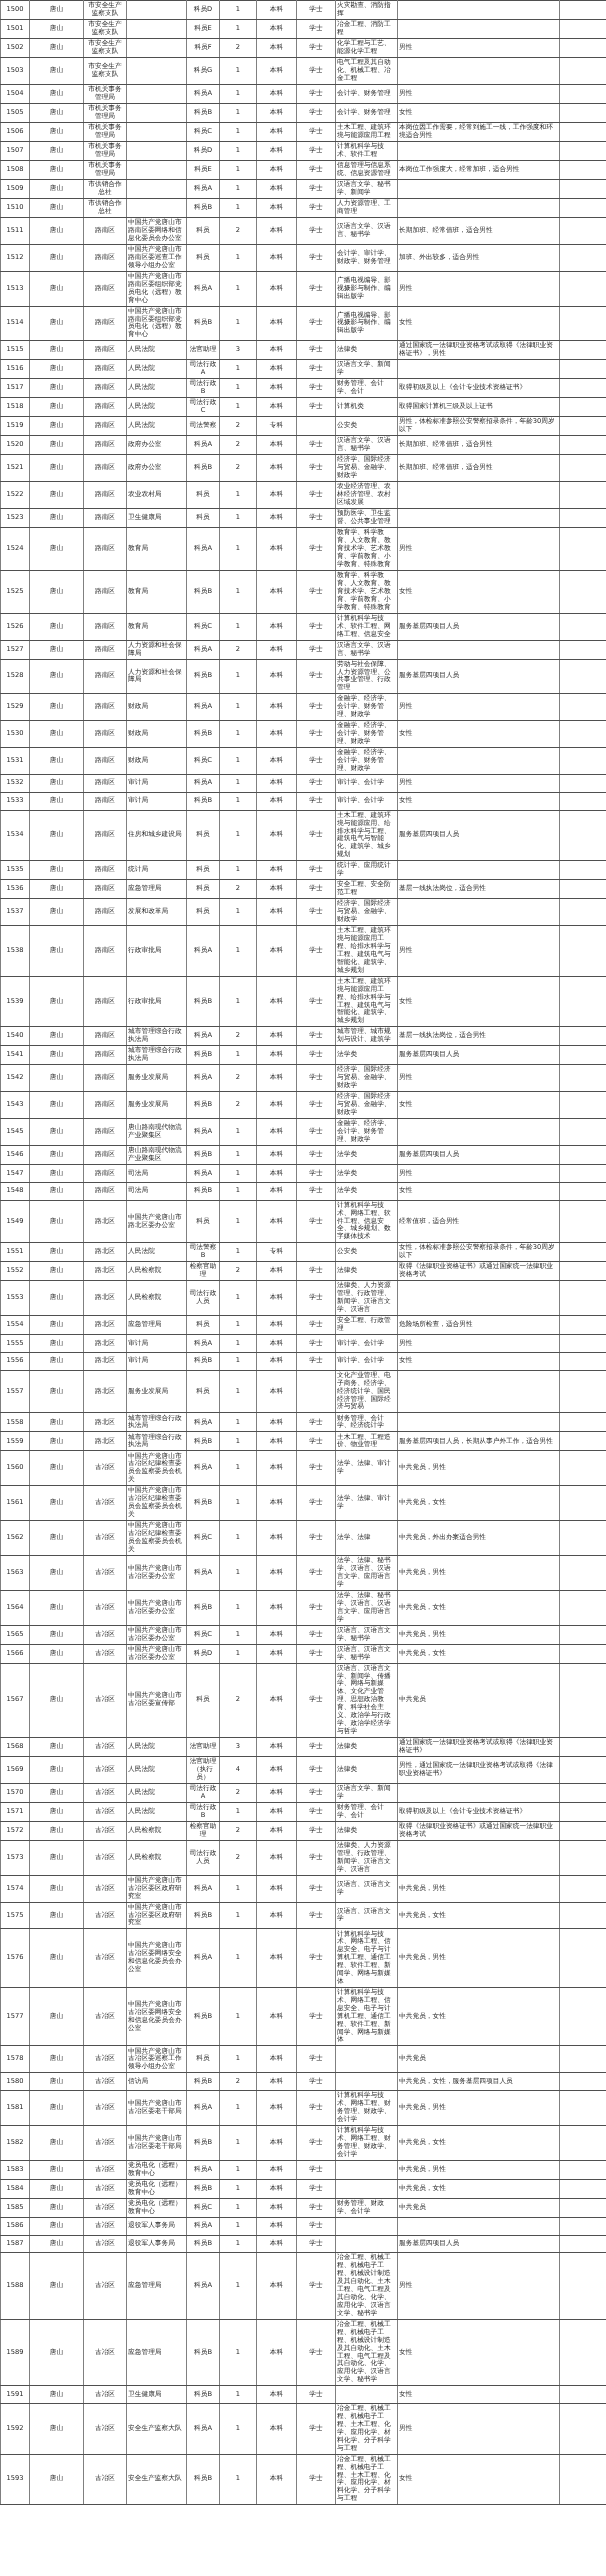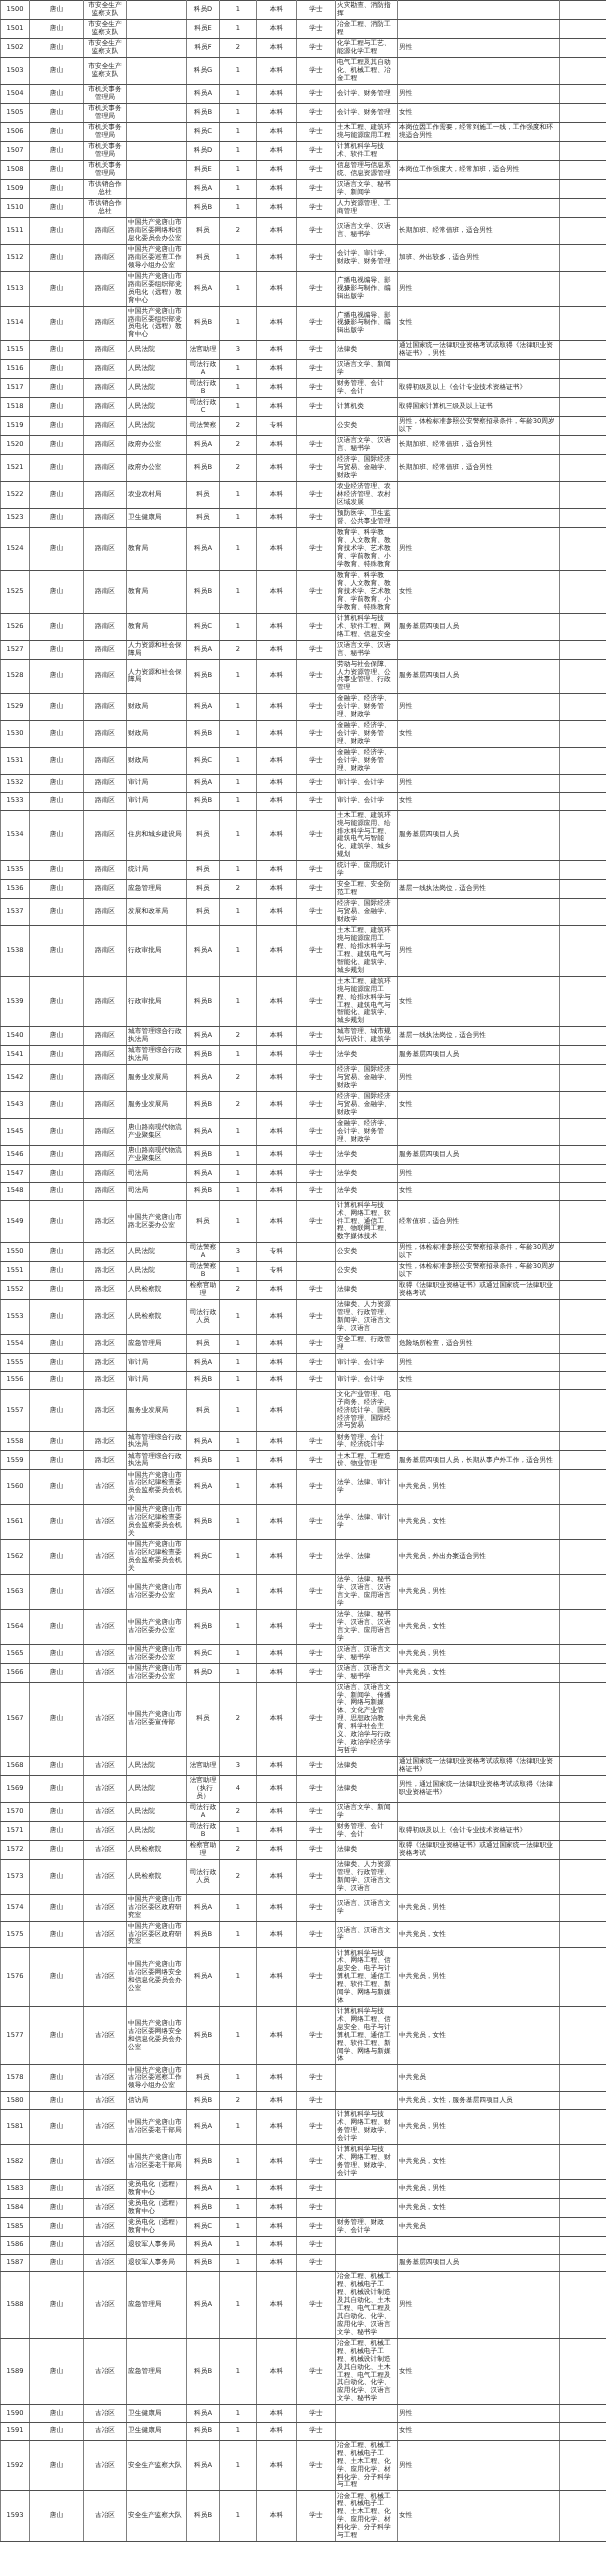--- a/index.html
+++ b/index.html
@@ -667,35 +667,22 @@
         </tr>
         <tr>
           <td class="center">1549</td>
           <td class="center">唐山</td>
           <td class="center">路北区</td>
           <td class="left">中国共产党唐山市路北区委办公室</td>
           <td class="center">科员</td>
           <td class="center">1</td>
           <td class="center">本科</td>
           <td class="center">学士</td>
-          <td class="left">计算机科学与技术、网络工程、软件工程、通信工程、物联网工程、数字媒体技术</td>
+          <td class="left">计算机科学与技术、网络工程、软件工程、信息安全、城乡规划、数字媒体技术</td>
           <td class="left">经常值班，适合男性</td>
-          <td class="center"></td>
-        </tr>
-        <tr>
-          <td class="center">1550</td>
-          <td class="center">唐山</td>
-          <td class="center">路北区</td>
-          <td class="left">人民法院</td>
-          <td class="center">司法警察A</td>
-          <td class="center">3</td>
-          <td class="center">专科</td>
-          <td class="center"></td>
-          <td class="left">公安类</td>
-          <td class="left">男性，体检标准参照公安警察招录条件，年龄30周岁以下</td>
           <td class="center"></td>
         </tr>
         <tr>
           <td class="center">1551</td>
           <td class="center">唐山</td>
           <td class="center">路北区</td>
           <td class="left">人民法院</td>
           <td class="center">司法警察B</td>
           <td class="center">1</td>
           <td class="center">专科</td>
@@ -1176,33 +1163,20 @@
           <td class="center">1589</td>
           <td class="center">唐山</td>
           <td class="center">古冶区</td>
           <td class="left">应急管理局</td>
           <td class="center">科员B</td>
           <td class="center">1</td>
           <td class="center">本科</td>
           <td class="center">学士</td>
           <td class="left">冶金工程、机械工程、机械电子工程、机械设计制造及其自动化、土木工程、电气工程及其自动化、化学、应用化学、汉语言文学、秘书学</td>
           <td class="left">女性</td>
-          <td class="center"></td>
-        </tr>
-        <tr>
-          <td class="center">1590</td>
-          <td class="center">唐山</td>
-          <td class="center">古冶区</td>
-          <td class="left">卫生健康局</td>
-          <td class="center">科员A</td>
-          <td class="center">1</td>
-          <td class="center">本科</td>
-          <td class="center">学士</td>
-          <td class="left"></td>
-          <td class="left">男性</td>
           <td class="center"></td>
         </tr>
         <tr>
           <td class="center">1591</td>
           <td class="center">唐山</td>
           <td class="center">古冶区</td>
           <td class="left">卫生健康局</td>
           <td class="center">科员B</td>
           <td class="center">1</td>
           <td class="center">本科</td>

